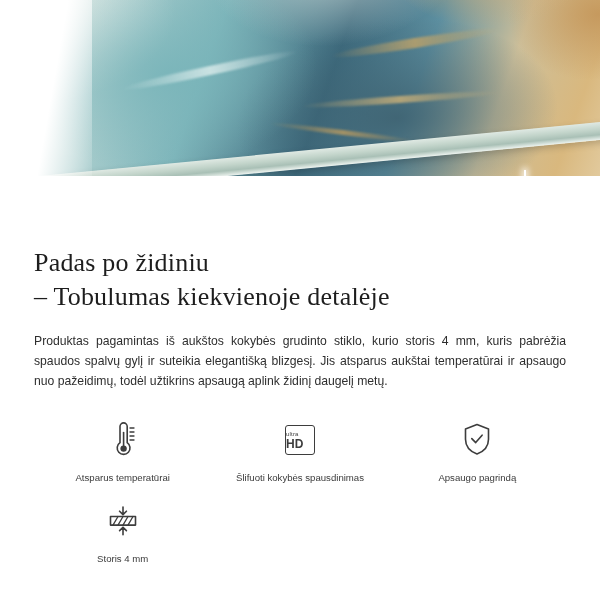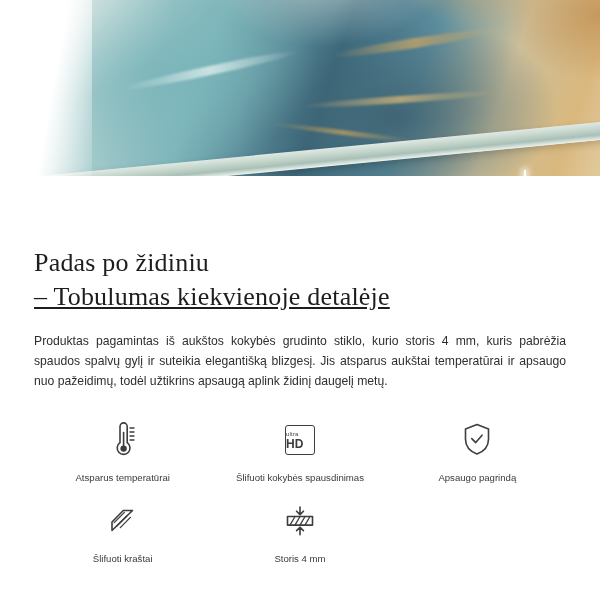--- a/index.html
+++ b/index.html
@@ -101,21 +101,21 @@
   }
   h1.title {
     font-family: "Liberation Serif", serif;
     font-weight: 400;
     font-size: 26px;
     line-height: 34px;
     color: #1d1d1d;
     margin: 14px 0 0 0;
     letter-spacing: 0.2px;
   }
-  h1.title .l2 { display: block; text-decoration: underline; }
+  h1.title .l2 { display: block; }
   p.body {
     font-size: 12.2px;
     line-height: 20px;
     color: #2e2e2e;
     margin: 17px 0 8px 0;
     text-align: justify;
     max-width: 540px;
   }
 
   
@@ -229,29 +229,20 @@
         <div class="ic">
           <svg width="40" height="44" viewBox="0 0 40 44" aria-hidden="true">
             <path class="stroke" d="M20 6.5 31.5 11v10.2c0 7.2-4.9 12.3-11.5 14.8C13.4 33.5 8.5 28.4 8.5 21.2V11z"></path>
             <path class="stroke" d="M14.8 20.6l3.9 4 6.4-7.4"></path>
           </svg>
         </div>
         <div class="cap">Apsaugo pagrindą</div>
       </div>
 
 
-      <div class="feature">
-        <div class="ic">
-          <svg width="44" height="42" viewBox="0 0 44 42" aria-hidden="true">
-            <path class="stroke" d="M11 30.5 31.5 10.5h-9.2L11 22z"></path>
-            <path class="thin" d="M15.6 26.2 26 15.8M19.3 27.6 29.4 17.4M13.2 22.6 23.4 12.4"></path>
-          </svg>
-        </div>
-        <div class="cap">Šlifuoti kraštai</div>
-      </div>
 
       <div class="feature">
         <div class="ic">
           <svg width="44" height="42" viewBox="0 0 44 42" aria-hidden="true">
             <path class="stroke" d="M22 7v7.2M18.6 11.2 22 14.6l3.4-3.4"></path>
             <rect class="stroke" x="9.5" y="16.5" width="25" height="8.6"></rect>
             <path class="thin" d="M12 25.1 17 16.5M17 25.1 22 16.5M22 25.1 27 16.5M27 25.1 32 16.5"></path>
             <path class="stroke" d="M22 34.8v-7.2M18.6 30.6 22 27.2l3.4 3.4"></path>
           </svg>
         </div>

